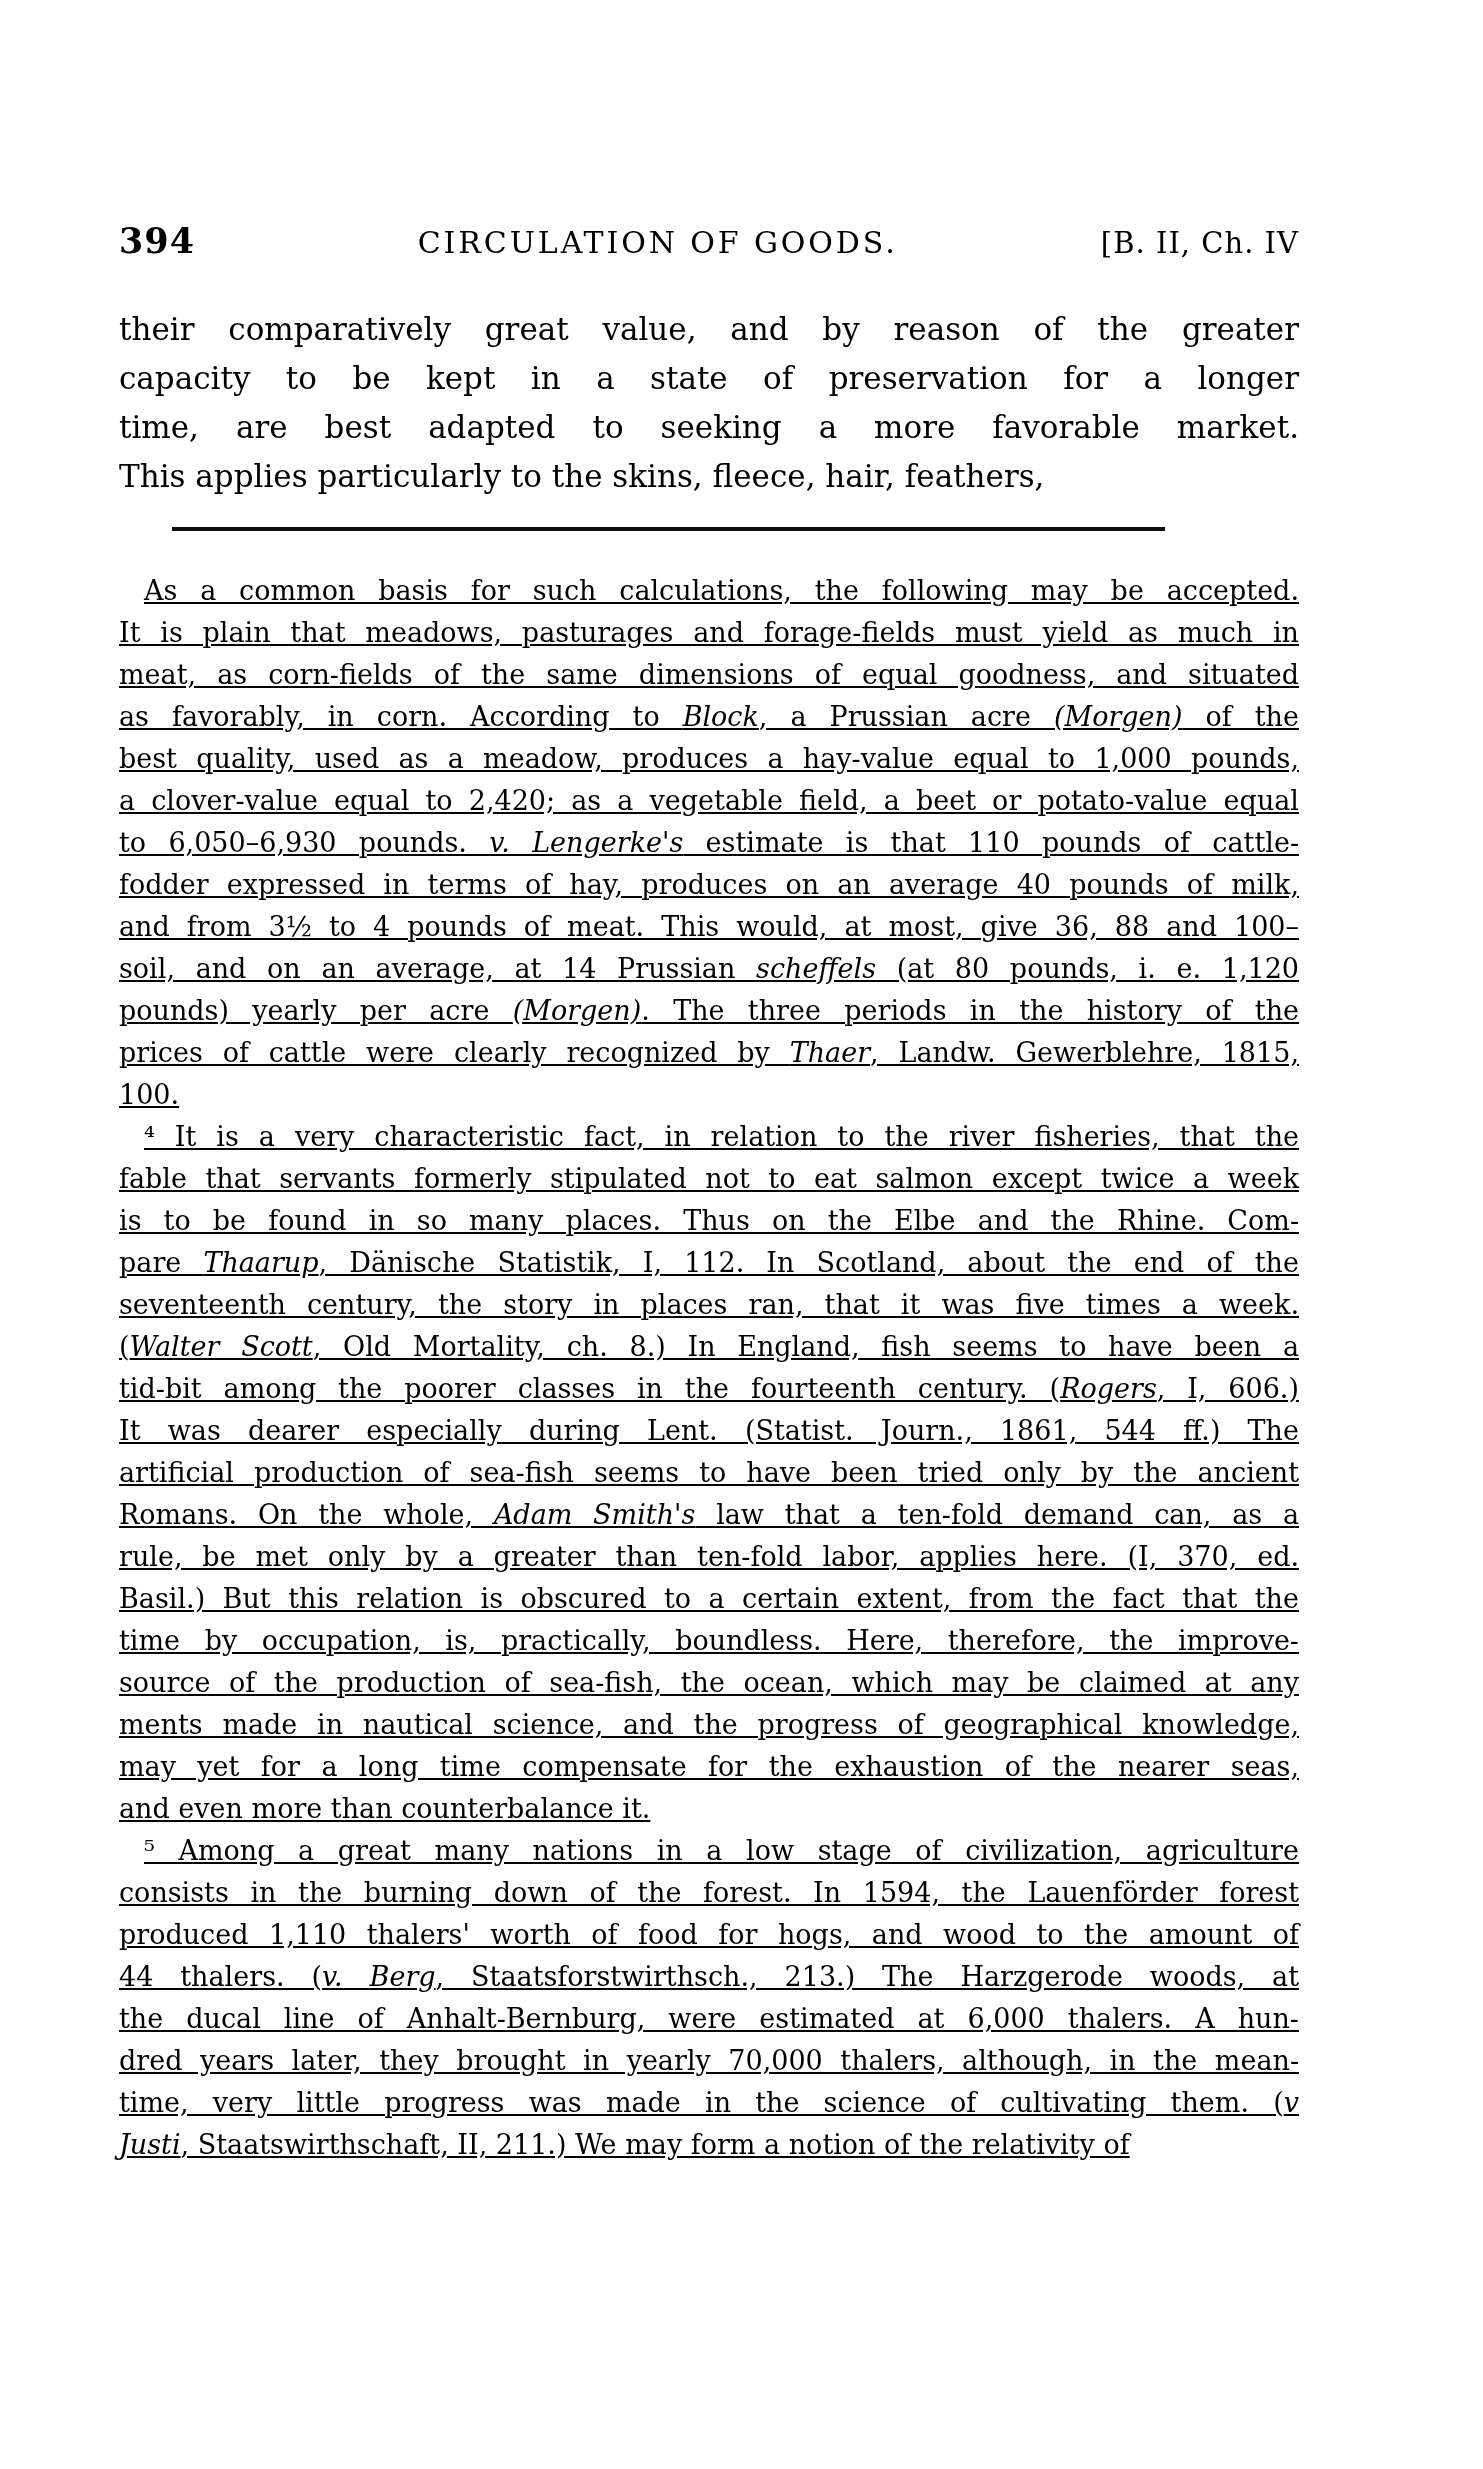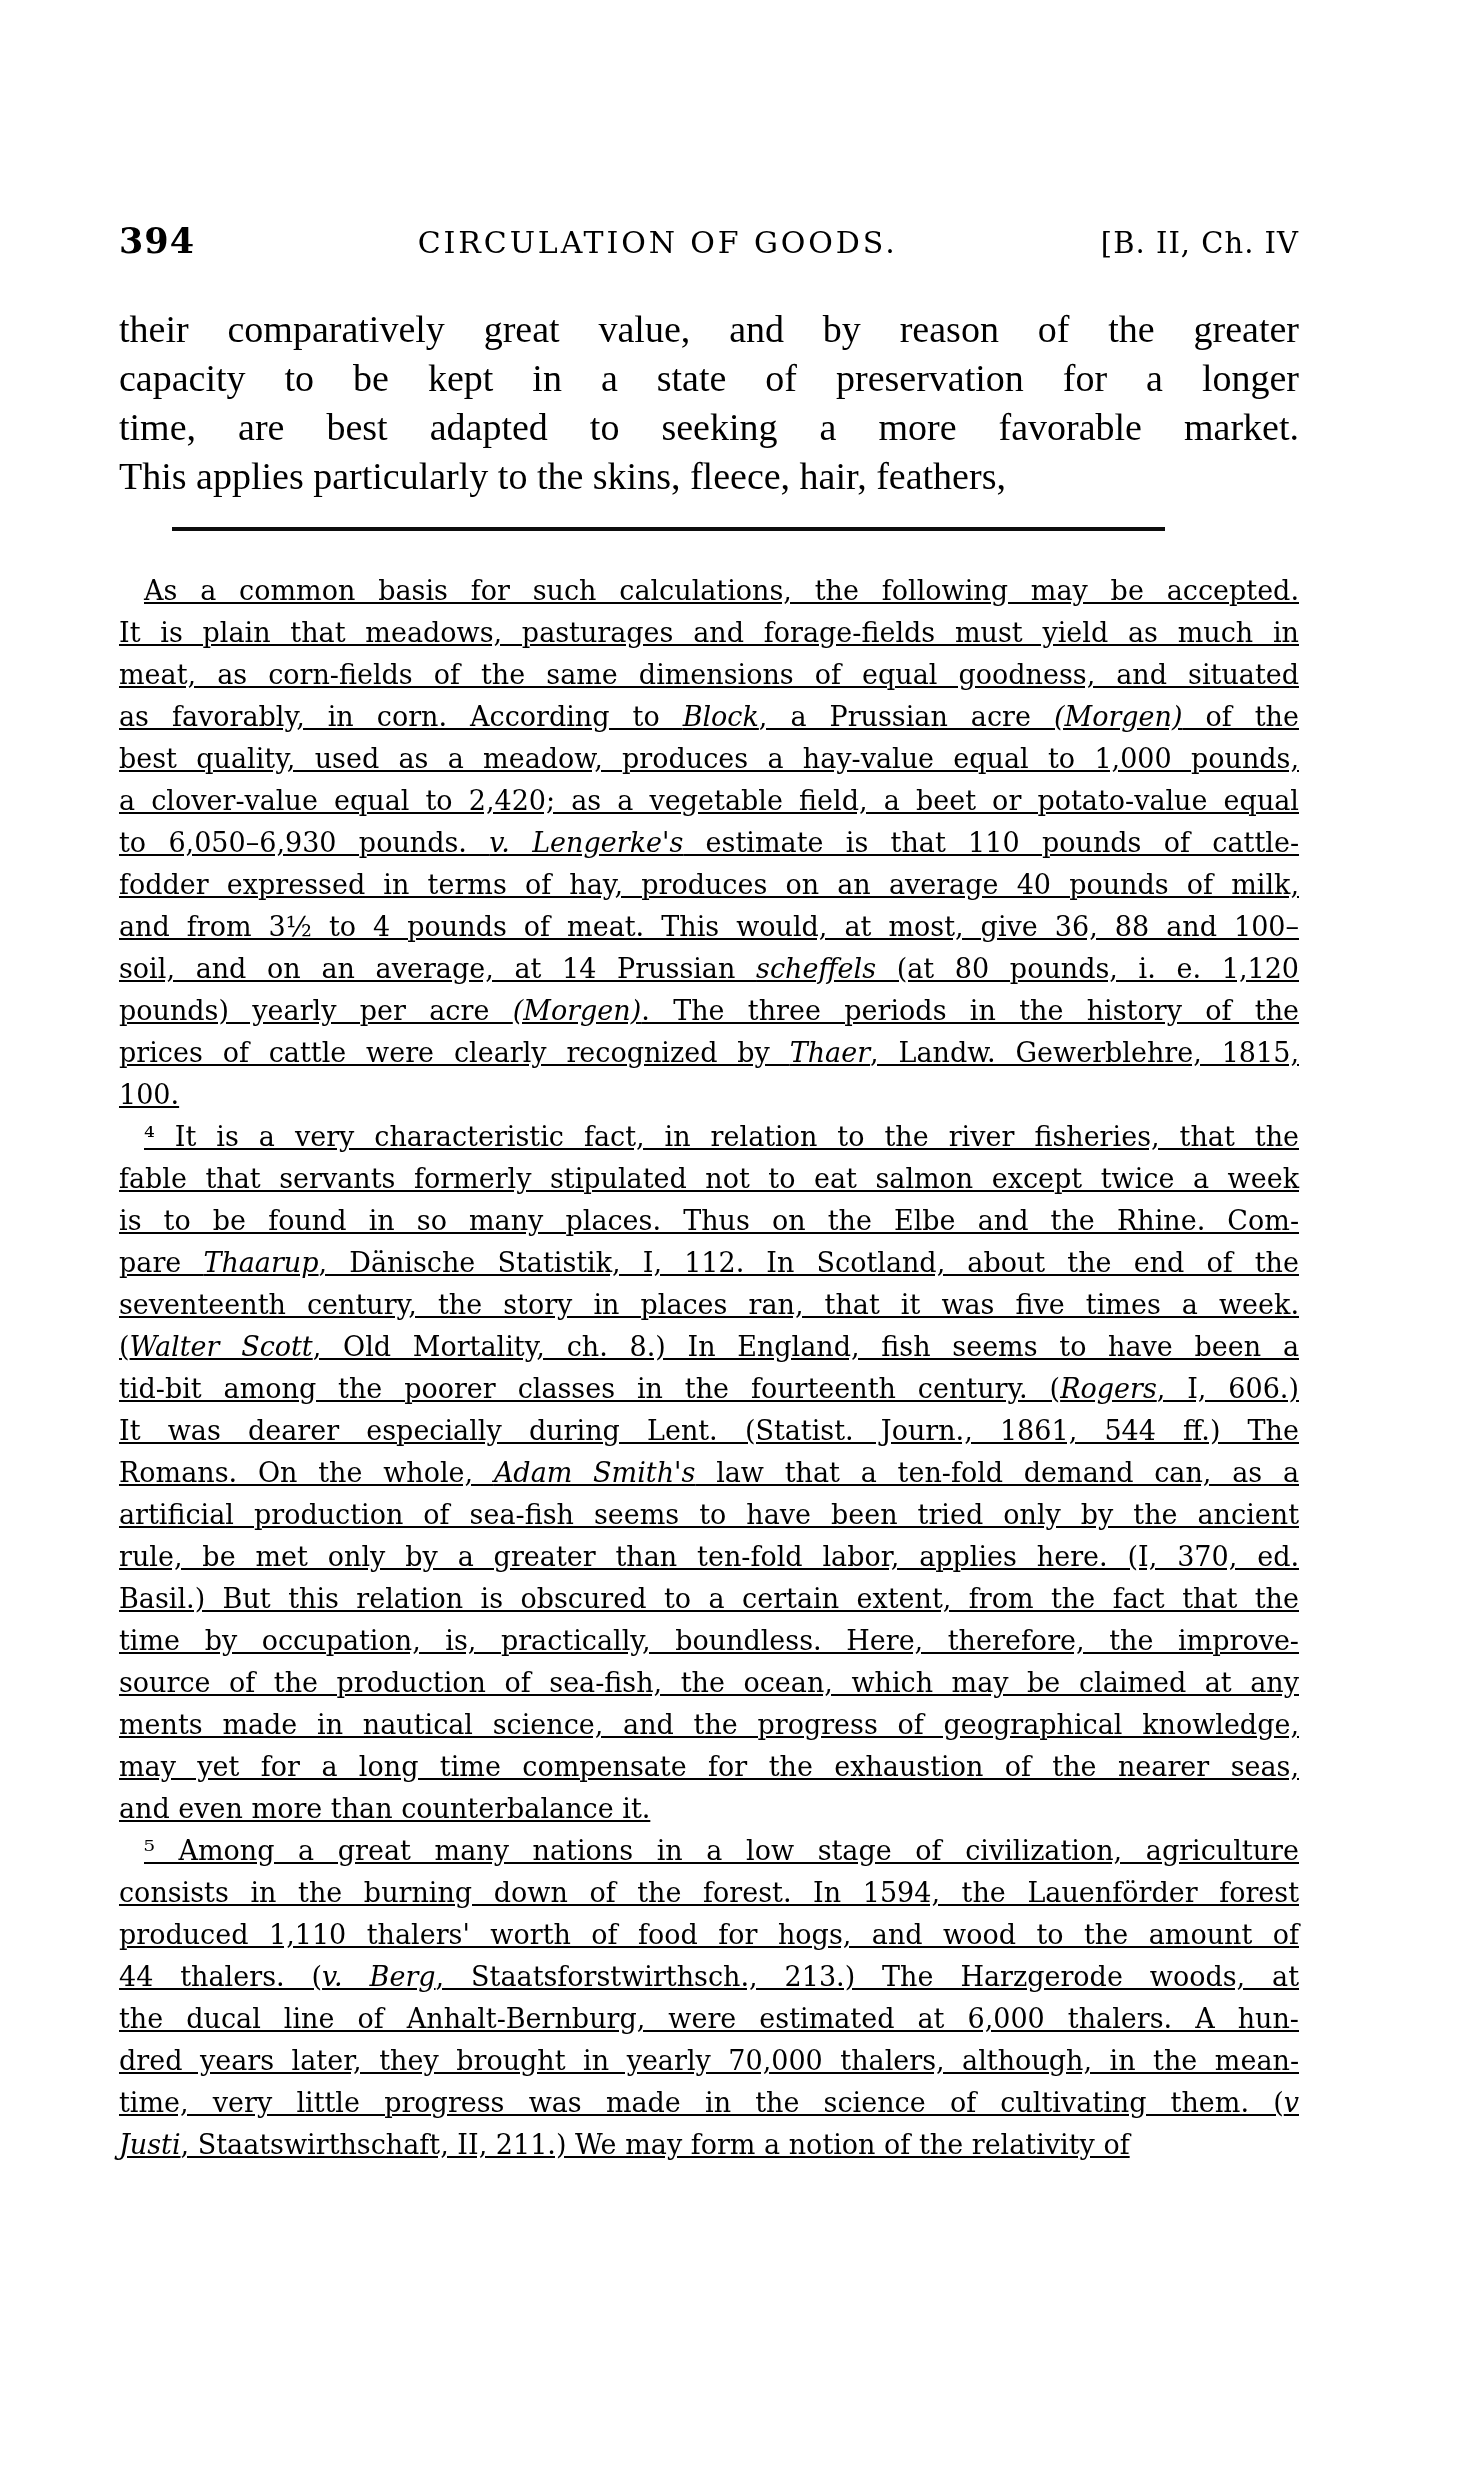--- a/index.html
+++ b/index.html
@@ -36,23 +36,22 @@
     font-size: 30px;
     letter-spacing: 2.9px;
     transform: translateX(9.7px);
   }
   .running-head .chref {
     font-size: 29px;
     letter-spacing: 1px;
   }
   .body-text {
     width: 1180px;
-    font-size: 38px;
+    font-size: 31px;
     line-height: 49px;
-    font-family: Liberation Serif, serif;
   }
   .line {
     text-align: justify;
     text-align-last: justify;
     -moz-text-align-last: justify;
     white-space: normal;
   }
   .line.last {
     text-align-last: left;
     -moz-text-align-last: left;
@@ -114,22 +113,22 @@
       </div>
     <div class="fn-para">
         <div class="line first"><span>⁴ It is a very characteristic fact, in relation to the river fisheries, that the</span></div>
         <div class="line"><span>fable that servants formerly stipulated not to eat salmon except twice a week</span></div>
         <div class="line"><span>is to be found in so many places.  Thus on the Elbe and the Rhine.  Com-</span></div>
         <div class="line"><span>pare </span><i>Thaarup</i><span>, Dänische Statistik, I, 112.  In Scotland, about the end of the</span></div>
         <div class="line"><span>seventeenth century, the story in places ran, that it was five times a week.</span></div>
         <div class="line"><span>(</span><i>Walter Scott</i><span>, Old Mortality, ch. 8.)  In England, fish seems to have been a</span></div>
         <div class="line"><span>tid-bit among the poorer classes in the fourteenth century.  (</span><i>Rogers</i><span>, I, 606.)</span></div>
         <div class="line"><span>It was dearer especially during Lent.  (Statist. Journ., 1861, 544 ff.)  The</span></div>
+        <div class="line"><span>artificial production of sea-fish seems to have been tried only by the ancient</span></div>
         <div class="line"><span>Romans.  On the whole, </span><i>Adam Smith's</i><span> law that a ten-fold demand can, as a</span></div>
-        <div class="line"><span>artificial production of sea-fish seems to have been tried only by the ancient</span></div>
         <div class="line"><span>rule, be met only by a greater than ten-fold labor, applies here.  (I, 370, ed.</span></div>
         <div class="line"><span>Basil.)  But this relation is obscured to a certain extent, from the fact that the</span></div>
         <div class="line"><span>time by occupation, is, practically, boundless.  Here, therefore, the improve-</span></div>
         <div class="line"><span>source of the production of sea-fish, the ocean, which may be claimed at any</span></div>
         <div class="line"><span>ments made in nautical science, and the progress of geographical knowledge,</span></div>
         <div class="line"><span>may yet for a long time compensate for the exhaustion of the nearer seas,</span></div>
         <div class="line last"><span>and even more than counterbalance it.</span></div>
       </div>
     <div class="fn-para">
         <div class="line first"><span>⁵ Among a great many nations in a low stage of civilization, agriculture</span></div>

